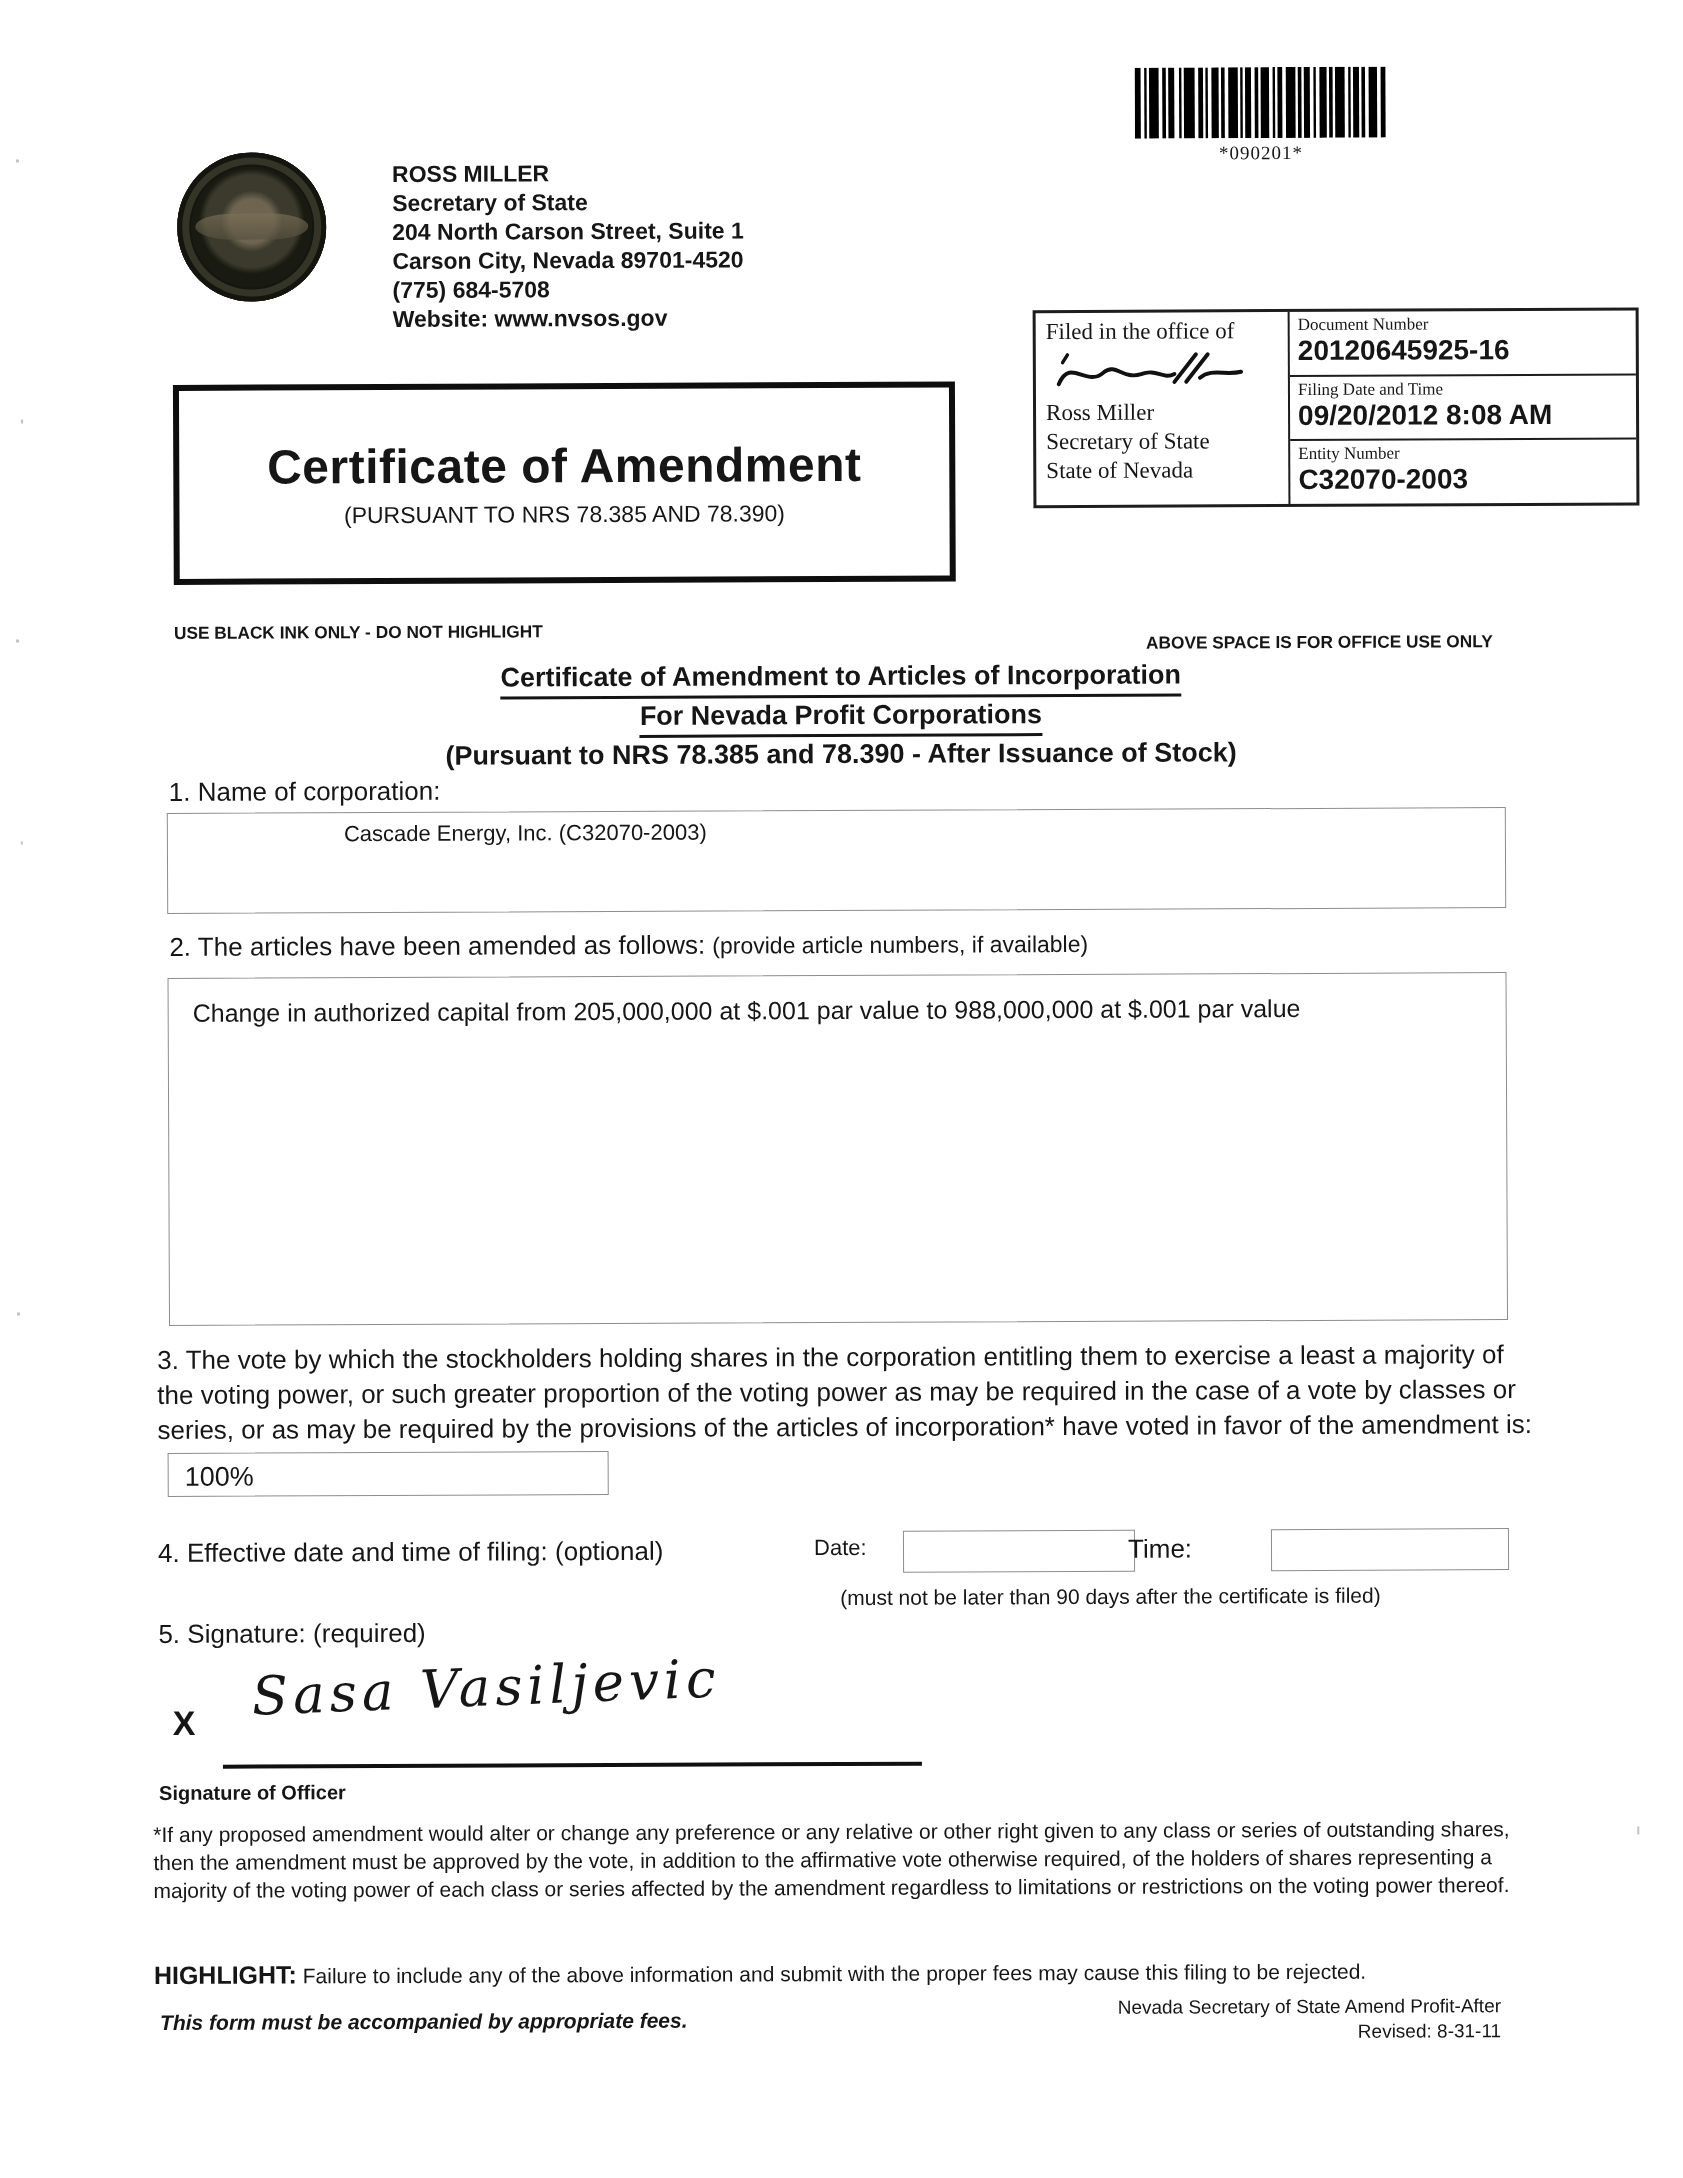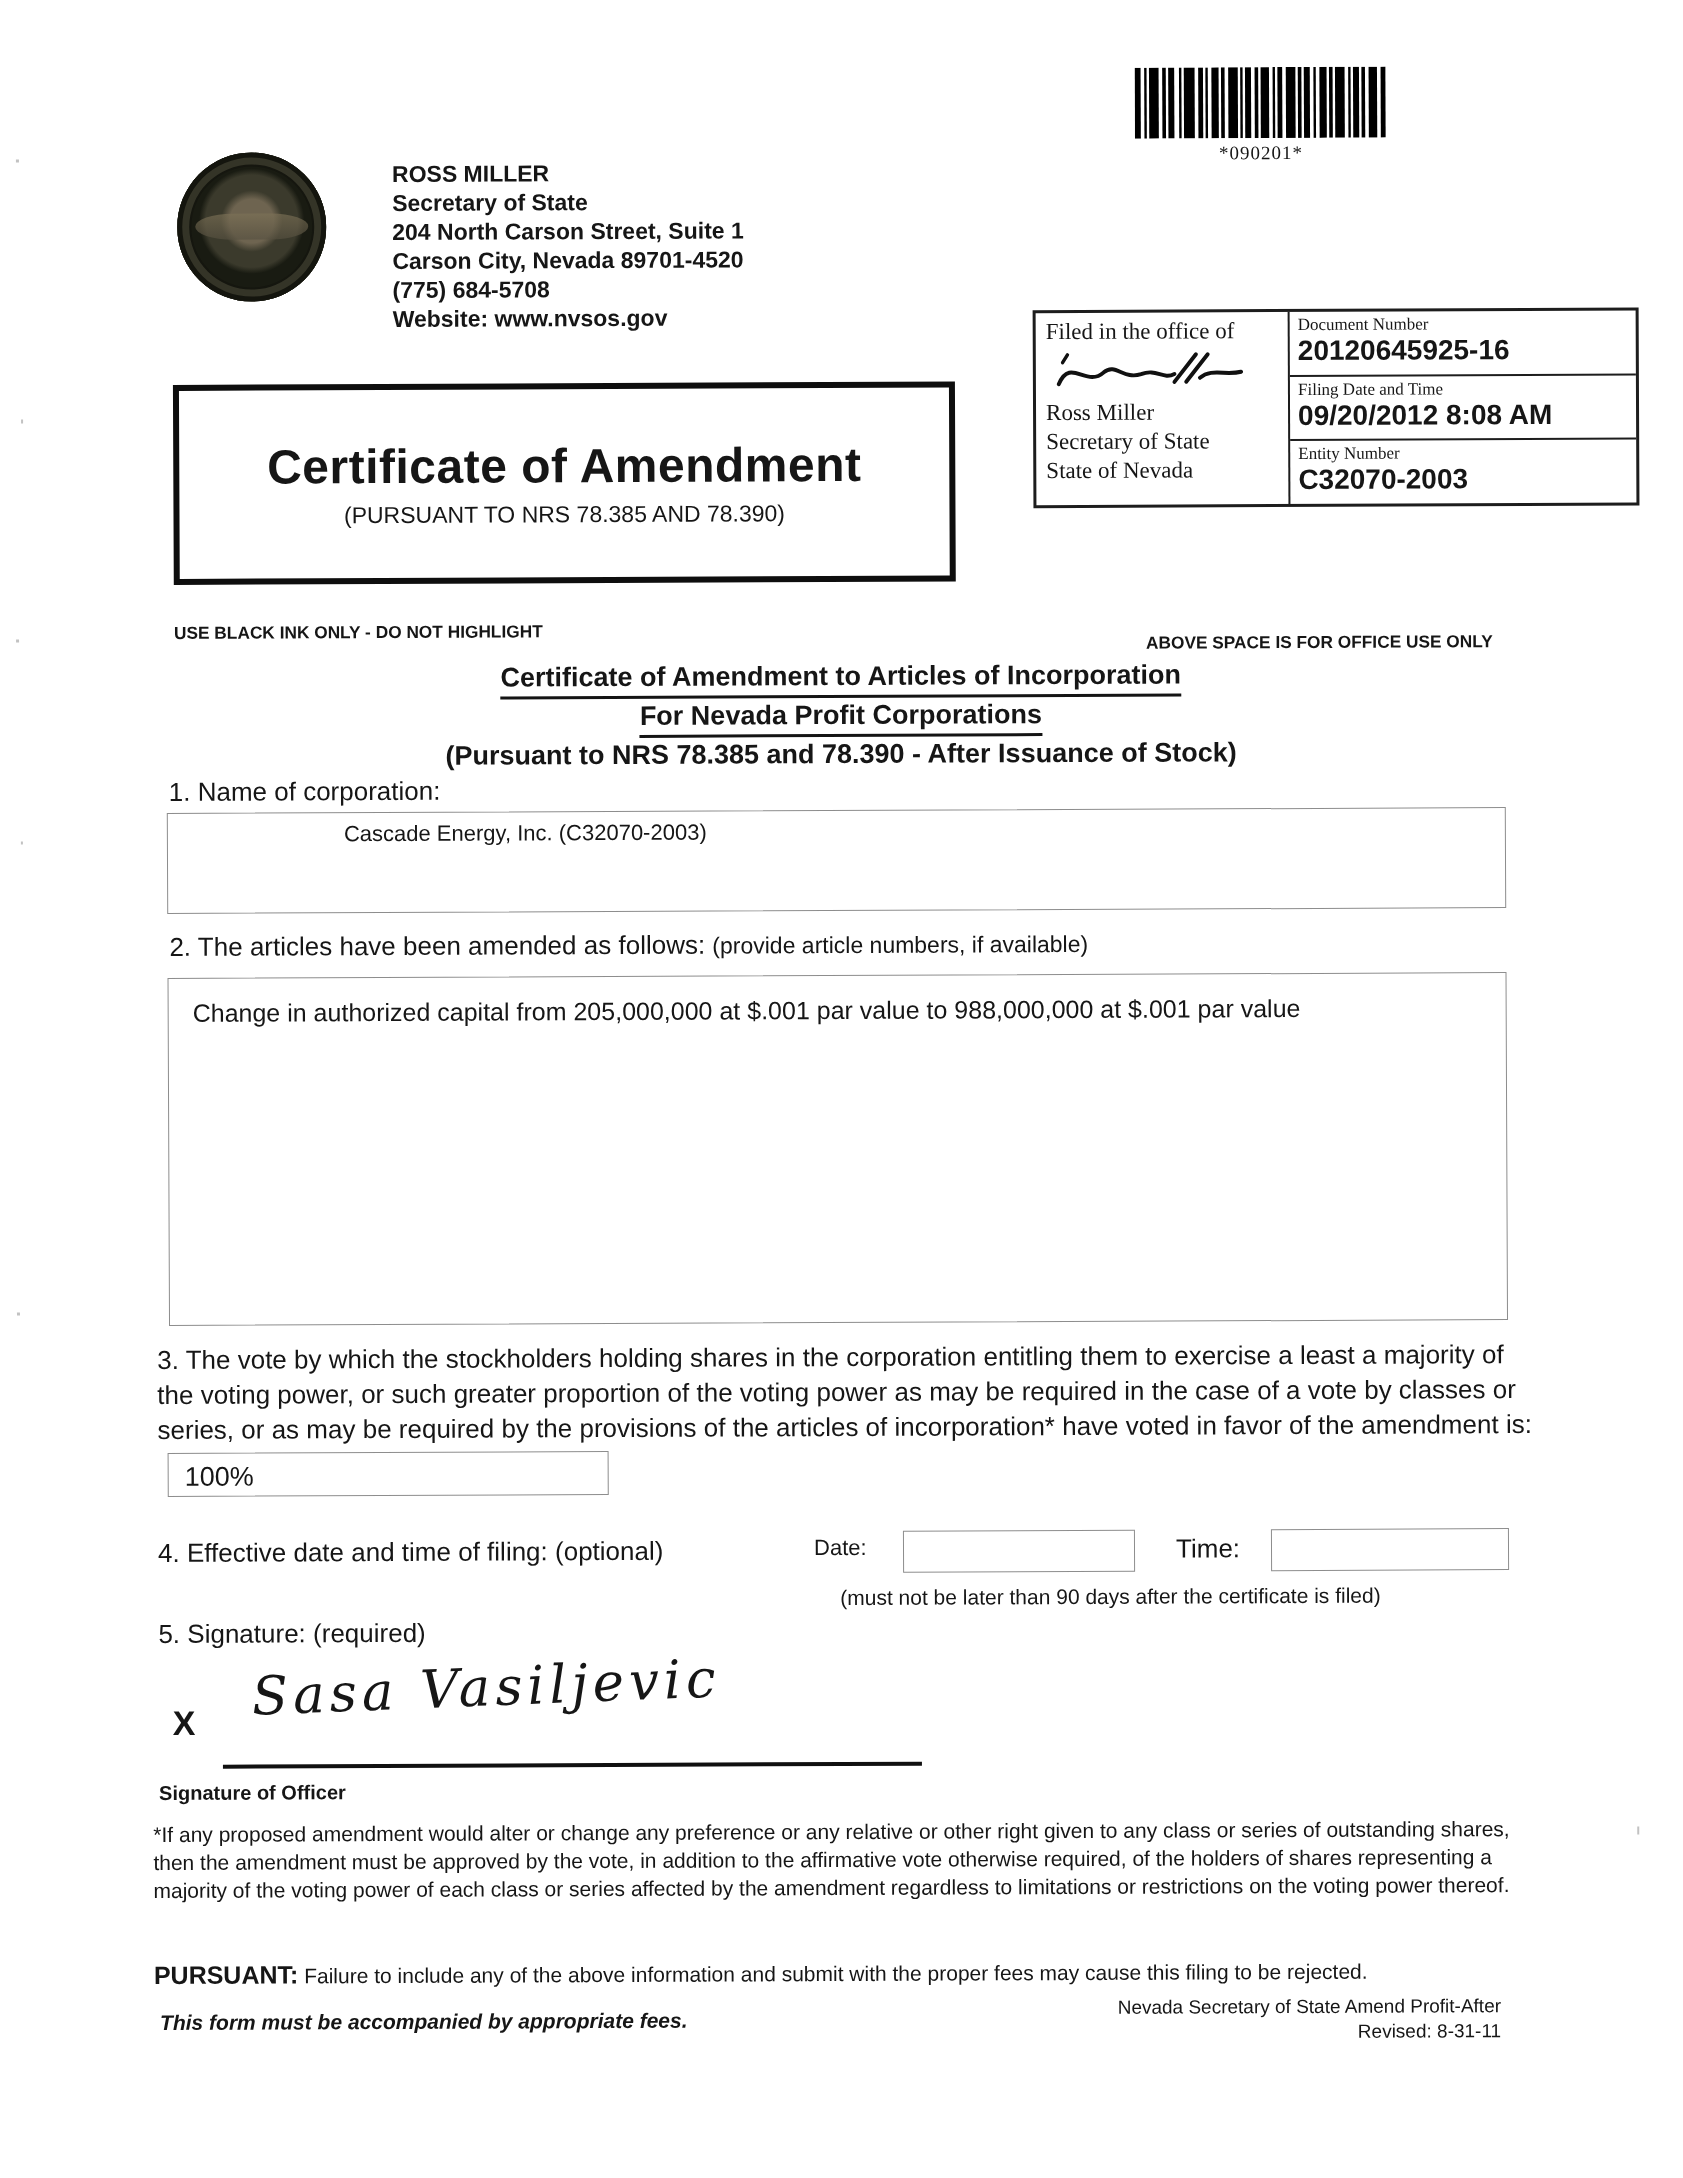--- a/index.html
+++ b/index.html
@@ -83,21 +83,21 @@
 
   .q3-para { left: 156px; top: 1340px; width: 1382px; font-size: 26px; line-height: 35px; }
   .vote-box {
     display: inline-block; width: 441px; height: 44px; border: 1px solid #8d8d8d;
     vertical-align: -12px; margin-left: 10px; padding: 6px 0 0 16px; font-size: 27px;
   }
 
   .q4-label { left: 156px; top: 1535px; }
   .q4-date-label { left: 812px; top: 1535px; font-size: 22px; }
   .q4-date-box { left: 901px; top: 1531px; width: 232px; height: 42px; }
-  .q4-time-label { left: 1174px; top: 1535px; font-size: 26px; }
+  .q4-time-label { left: 1126px; top: 1535px; font-size: 26px; }
   .q4-time-box { left: 1269px; top: 1531px; width: 238px; height: 42px; }
   .q4-note { left: 838px; top: 1586px; font-size: 21px; }
   .q5-label { left: 156px; top: 1616px; }
 
   .sig-x { left: 170px; top: 1701px; font-size: 34px; font-weight: bold; }
   .sig-script {
     left: 249px; top: 1655px;
     font-family: "DejaVu Serif", serif; font-style: italic;
     font-size: 53px; letter-spacing: 5px; transform: rotate(-2deg);
     white-space: nowrap;
@@ -242,21 +242,21 @@
 
   <div class="abs q-label q5-label">5. Signature: (required)</div>
   <div class="abs sig-x">X</div>
   <div class="abs sig-script">Sasa Vasiljevic</div>
   <div class="abs sig-line"></div>
   <div class="abs sig-caption">Signature of Officer</div>
 
   <div class="abs footnote">*If any proposed amendment would alter or change any preference or any relative or other right given to any class or series of outstanding shares, then the amendment must be approved by the vote, in addition to the affirmative vote otherwise required, of the holders of shares representing a majority of the voting power of each class or series affected by the amendment regardless to limitations or restrictions on the voting power thereof.</div>
 
   <div class="abs important-row">
-    <b>PURSUANT:</b><span> Failure to include any of the above information and submit with the proper fees may cause this filing to be rejected.</span>
+    <b>HIGHLIGHT:</b><span> Failure to include any of the above information and submit with the proper fees may cause this filing to be rejected.</span>
   </div>
   <div class="abs fees-note">This form must be accompanied by appropriate fees.</div>
   <div class="abs footer-right">
     <div>Nevada Secretary of State Amend Profit-After</div>
     <div>Revised: 8-31-11</div>
   </div>
 
 </div>
 
 

